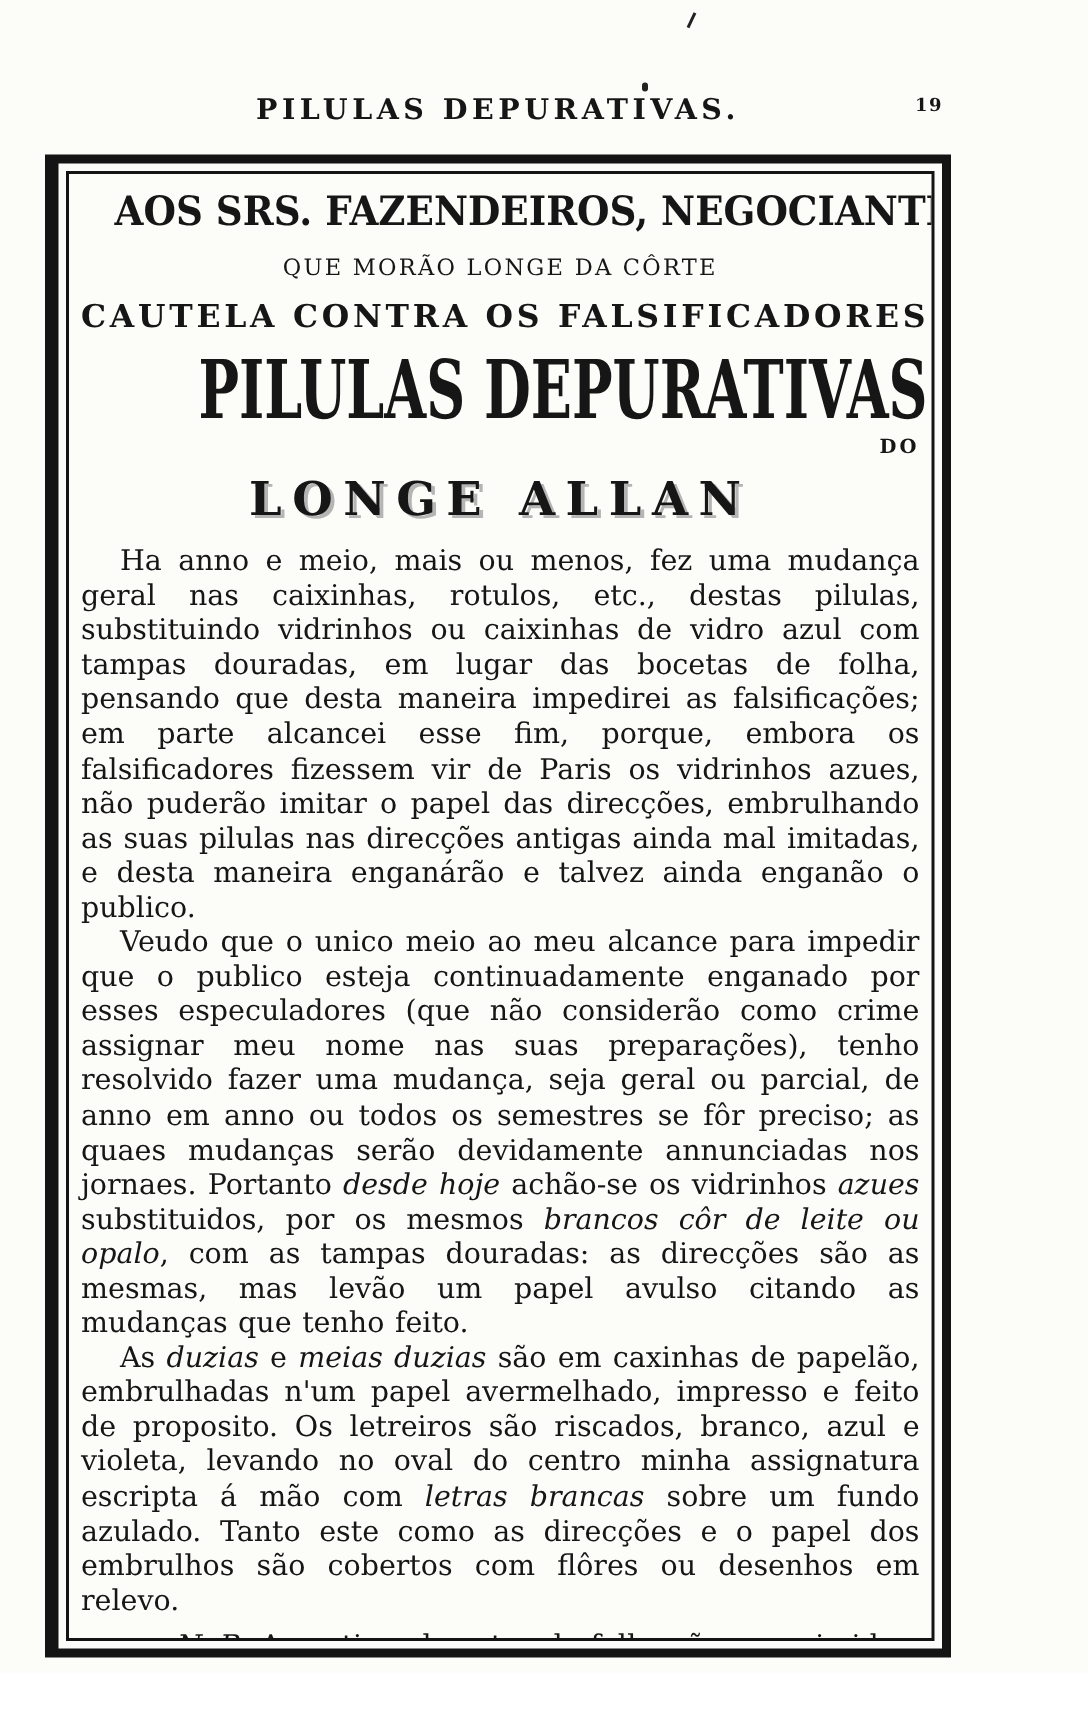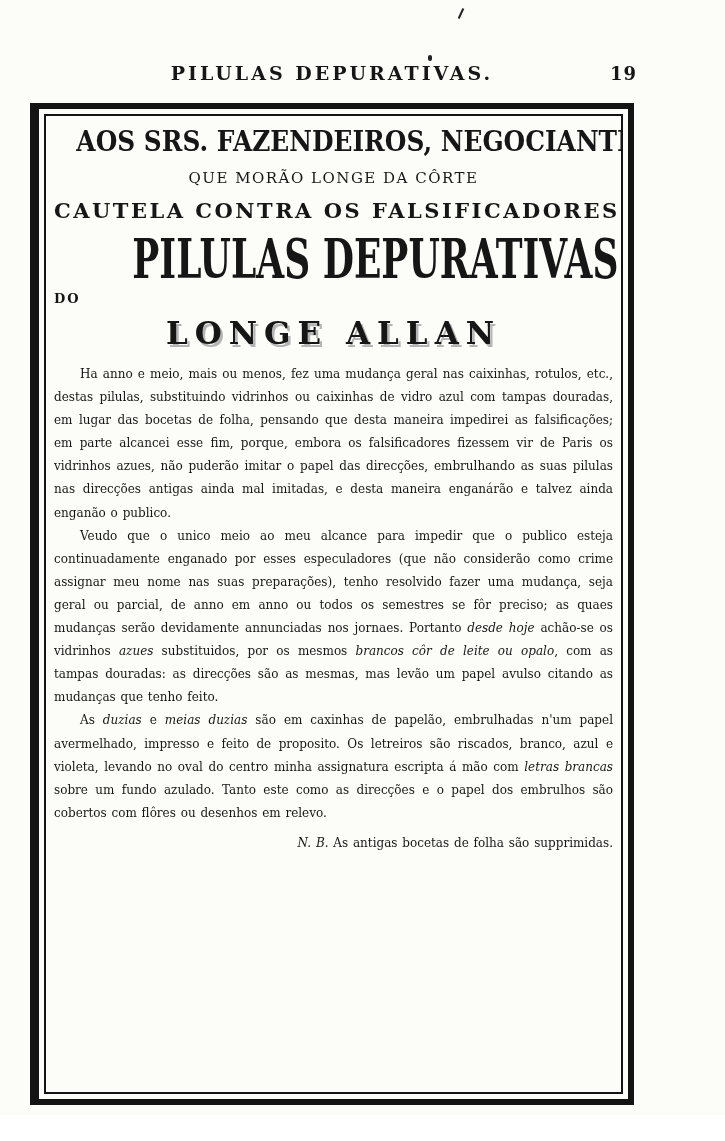--- a/index.html
+++ b/index.html
@@ -12,21 +12,21 @@
     overflow:hidden;
   }
   
   .running-head {
     position:absolute; top:62px; left:30px; width:604px;
     text-align:center; font-weight:bold; font-size:19px;
     letter-spacing:3px; white-space:nowrap;
   }
   .page-number {
     position:absolute; top:63px; left:610px;
-    font-weight:bold; font-size:18px; letter-spacing:1px;
+    font-weight:bold; font-size:12px; letter-spacing:1px;
   }
   
   .speck-stroke {
     position:absolute; top:8px; left:460px; width:2px; height:11px;
     background:#222; transform:rotate(25deg);
   }
   .speck-dot {
     position:absolute; top:55px; left:428px; width:4px; height:6px;
     background:#222; border-radius:2px;
   }
@@ -60,30 +60,30 @@
     margin:11px 0 0 0; text-align:center;
     font-size:21px; font-weight:bold; letter-spacing:2.5px; white-space:nowrap;
   }
   .product-title {
     margin:8px 0 0 0; text-align:center;
     font-size:50px; font-weight:bold; white-space:nowrap;
     height:58px; line-height:58px;
     transform:scale(0.72,1.08); transform-origin:center;
   }
   .do-line {
-    margin:2px 0 0 0; text-align:left;
+    margin:2px 0 0 0; text-align:right;
     font-size:13px; font-weight:bold; letter-spacing:2px;
   }
   .doctor-name {
     margin:9px 0 0 0; text-align:center;
     font-size:31px; font-weight:bold; letter-spacing:7px;
     text-shadow:2.5px 2.5px 0 #b5b5b5;
     white-space:nowrap;
   }
-  .body-copy { margin-top:12px; font-size:12px; line-height:23.1px; }
+  .body-copy { margin-top:12px; font-size:19px; line-height:23.1px; }
   .para { margin:0; text-indent:26px; text-align:justify; word-spacing:1px; }
   .para em { font-style:italic;margin-top:24px; }
   .para-nb { margin-top:7px; text-indent:38px; text-align:right; }
 </style>
 </head>
 <body>
 
 <div class="page">
 
   <div class="running-head">PILULAS DEPURATIVAS.</div>

